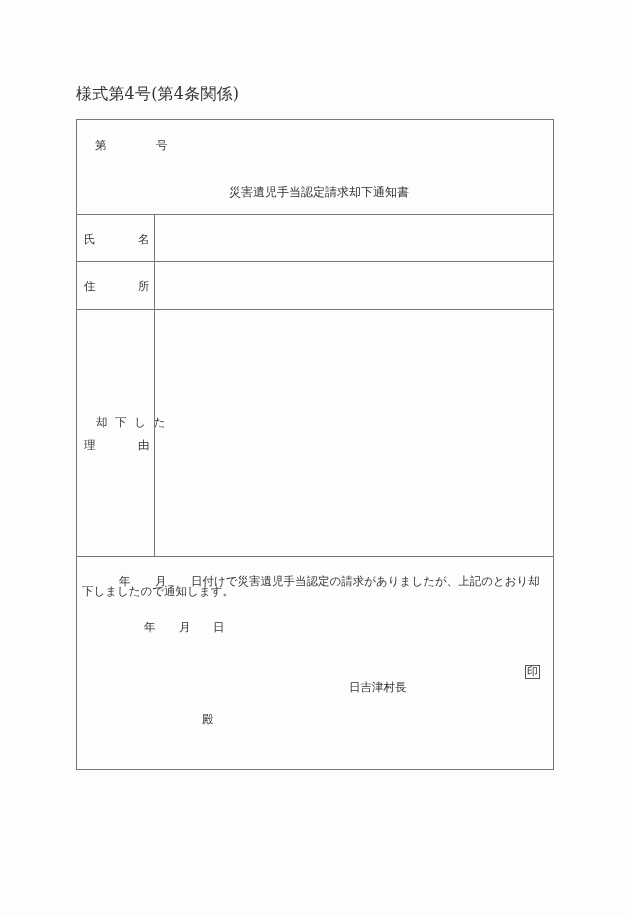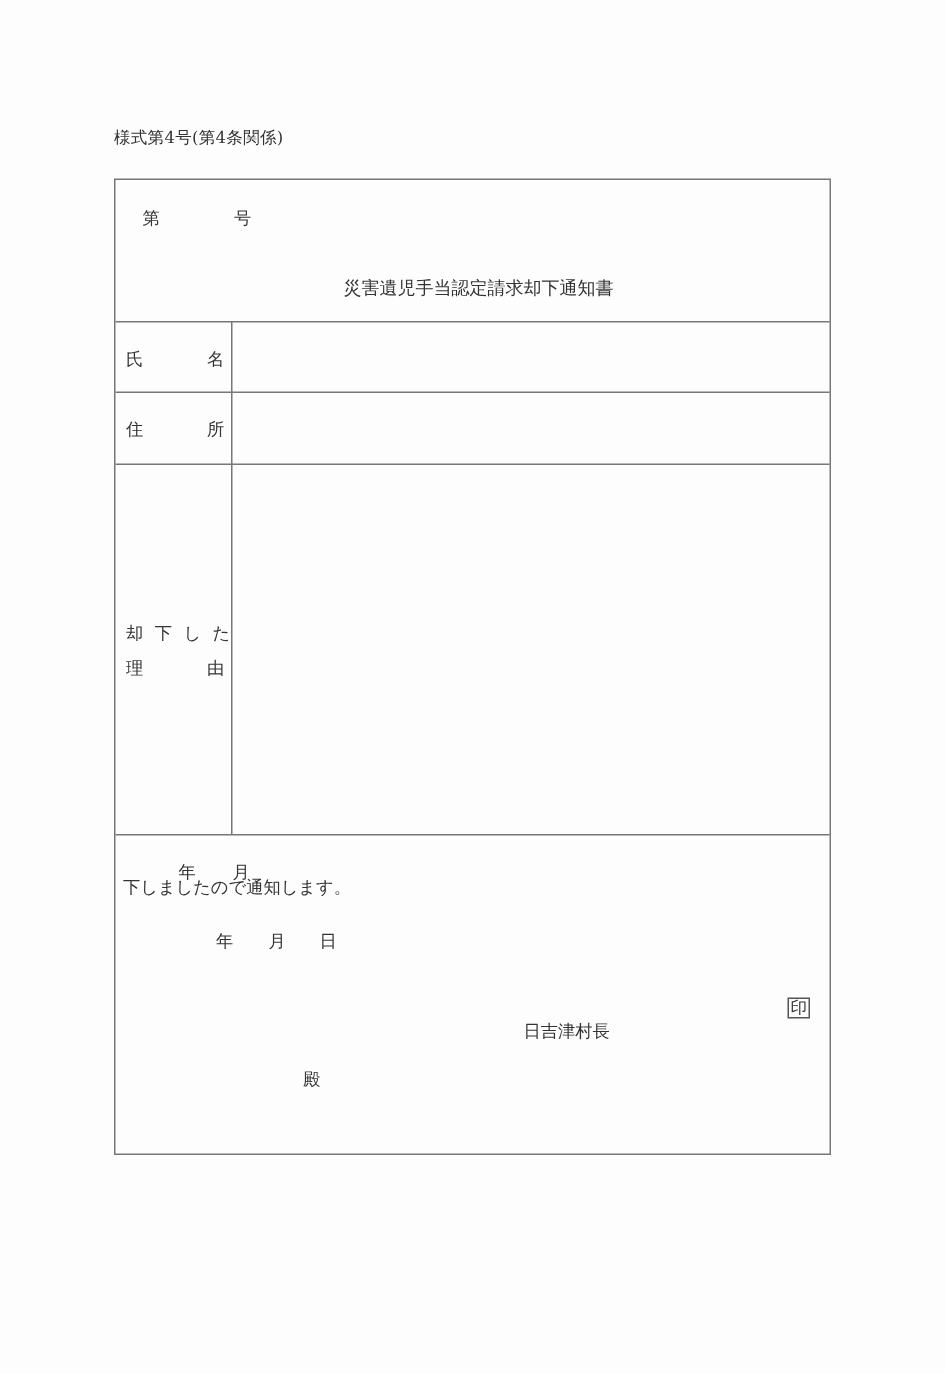--- a/index.html
+++ b/index.html
@@ -1,17 +1,17 @@
 <!DOCTYPE html>
 <html><head>
 <meta charset="utf-8">
 <style>
   html, body { margin:0; padding:0; background:#fdfdfd; }
   body { width:630px; height:915px; position:relative; font-family:"DejaVu Serif","Liberation Serif",serif; color:#333; font-size:11.5px; }
-  .form-label { position:absolute; left:76px; top:84px; font-size:11px; letter-spacing:0.2px; }
+  .form-label { position:absolute; left:76px; top:84px; font-size:16px; letter-spacing:0.2px; }
   .box { position:absolute; left:76px; top:119px; width:478px; height:651px; border:1px solid #777; box-sizing:border-box; }
   .hline { position:absolute; left:0; right:0; height:0; border-top:1px solid #777; }
   .vline { position:absolute; left:77px; width:0; border-left:1px solid #777; }
   .t { position:absolute; white-space:nowrap; }
   .seal { position:absolute; border:1px solid #555; font-size:11px; line-height:12px; padding:0 1px; }
 </style>
 </head>
 <body>
 
 <div class="form-label">様式第4号(第4条関係)</div>
@@ -29,31 +29,32 @@
   <div class="t" style="left:82px;top:96px;width:390px;height:44px;"></div>
 
   <div class="hline" style="top:141px;"></div>
 
   <span class="t" style="left:7px;top:159px;">住</span>
   <span class="t" style="left:61px;top:159px;">所</span>
   <div class="t" style="left:82px;top:143px;width:390px;height:44px;"></div>
 
   <div class="hline" style="top:189px;"></div>
 
-  <span class="t" style="left:7px;top:295px;letter-spacing:2px;">却 下 し た</span>
+  <span class="t" style="left:19px;top:295px;letter-spacing:2px;">却 下 し た</span>
   <span class="t" style="left:7px;top:318px;">理</span>
   <span class="t" style="left:61px;top:318px;">由</span>
   <div class="t" style="left:82px;top:191px;width:390px;height:244px;"></div>
 
   <div class="vline" style="top:94px;height:342px;"></div>
 
   <div class="hline" style="top:436px;"></div>
 
   <span class="t" style="left:42px;top:454px;">年</span>
   <span class="t" style="left:78px;top:454px;">月</span>
+  <span class="t" style="left:114px;top:454px;">日付けで災害遺児手当認定の請求がありましたが、上記のとおり却</span>
   <span class="t" style="left:5px;top:464px;">下しましたので通知します。</span>
 
   <span class="t" style="left:67px;top:500px;">年</span>
   <span class="t" style="left:102px;top:500px;">月</span>
   <span class="t" style="left:136px;top:500px;">日</span>
 
   <span class="t" style="left:272px;top:560px;">日吉津村長</span>
   <span class="seal" style="left:448px;top:545px;">印</span>
 
   <span class="t" style="left:125px;top:592px;">殿</span>

